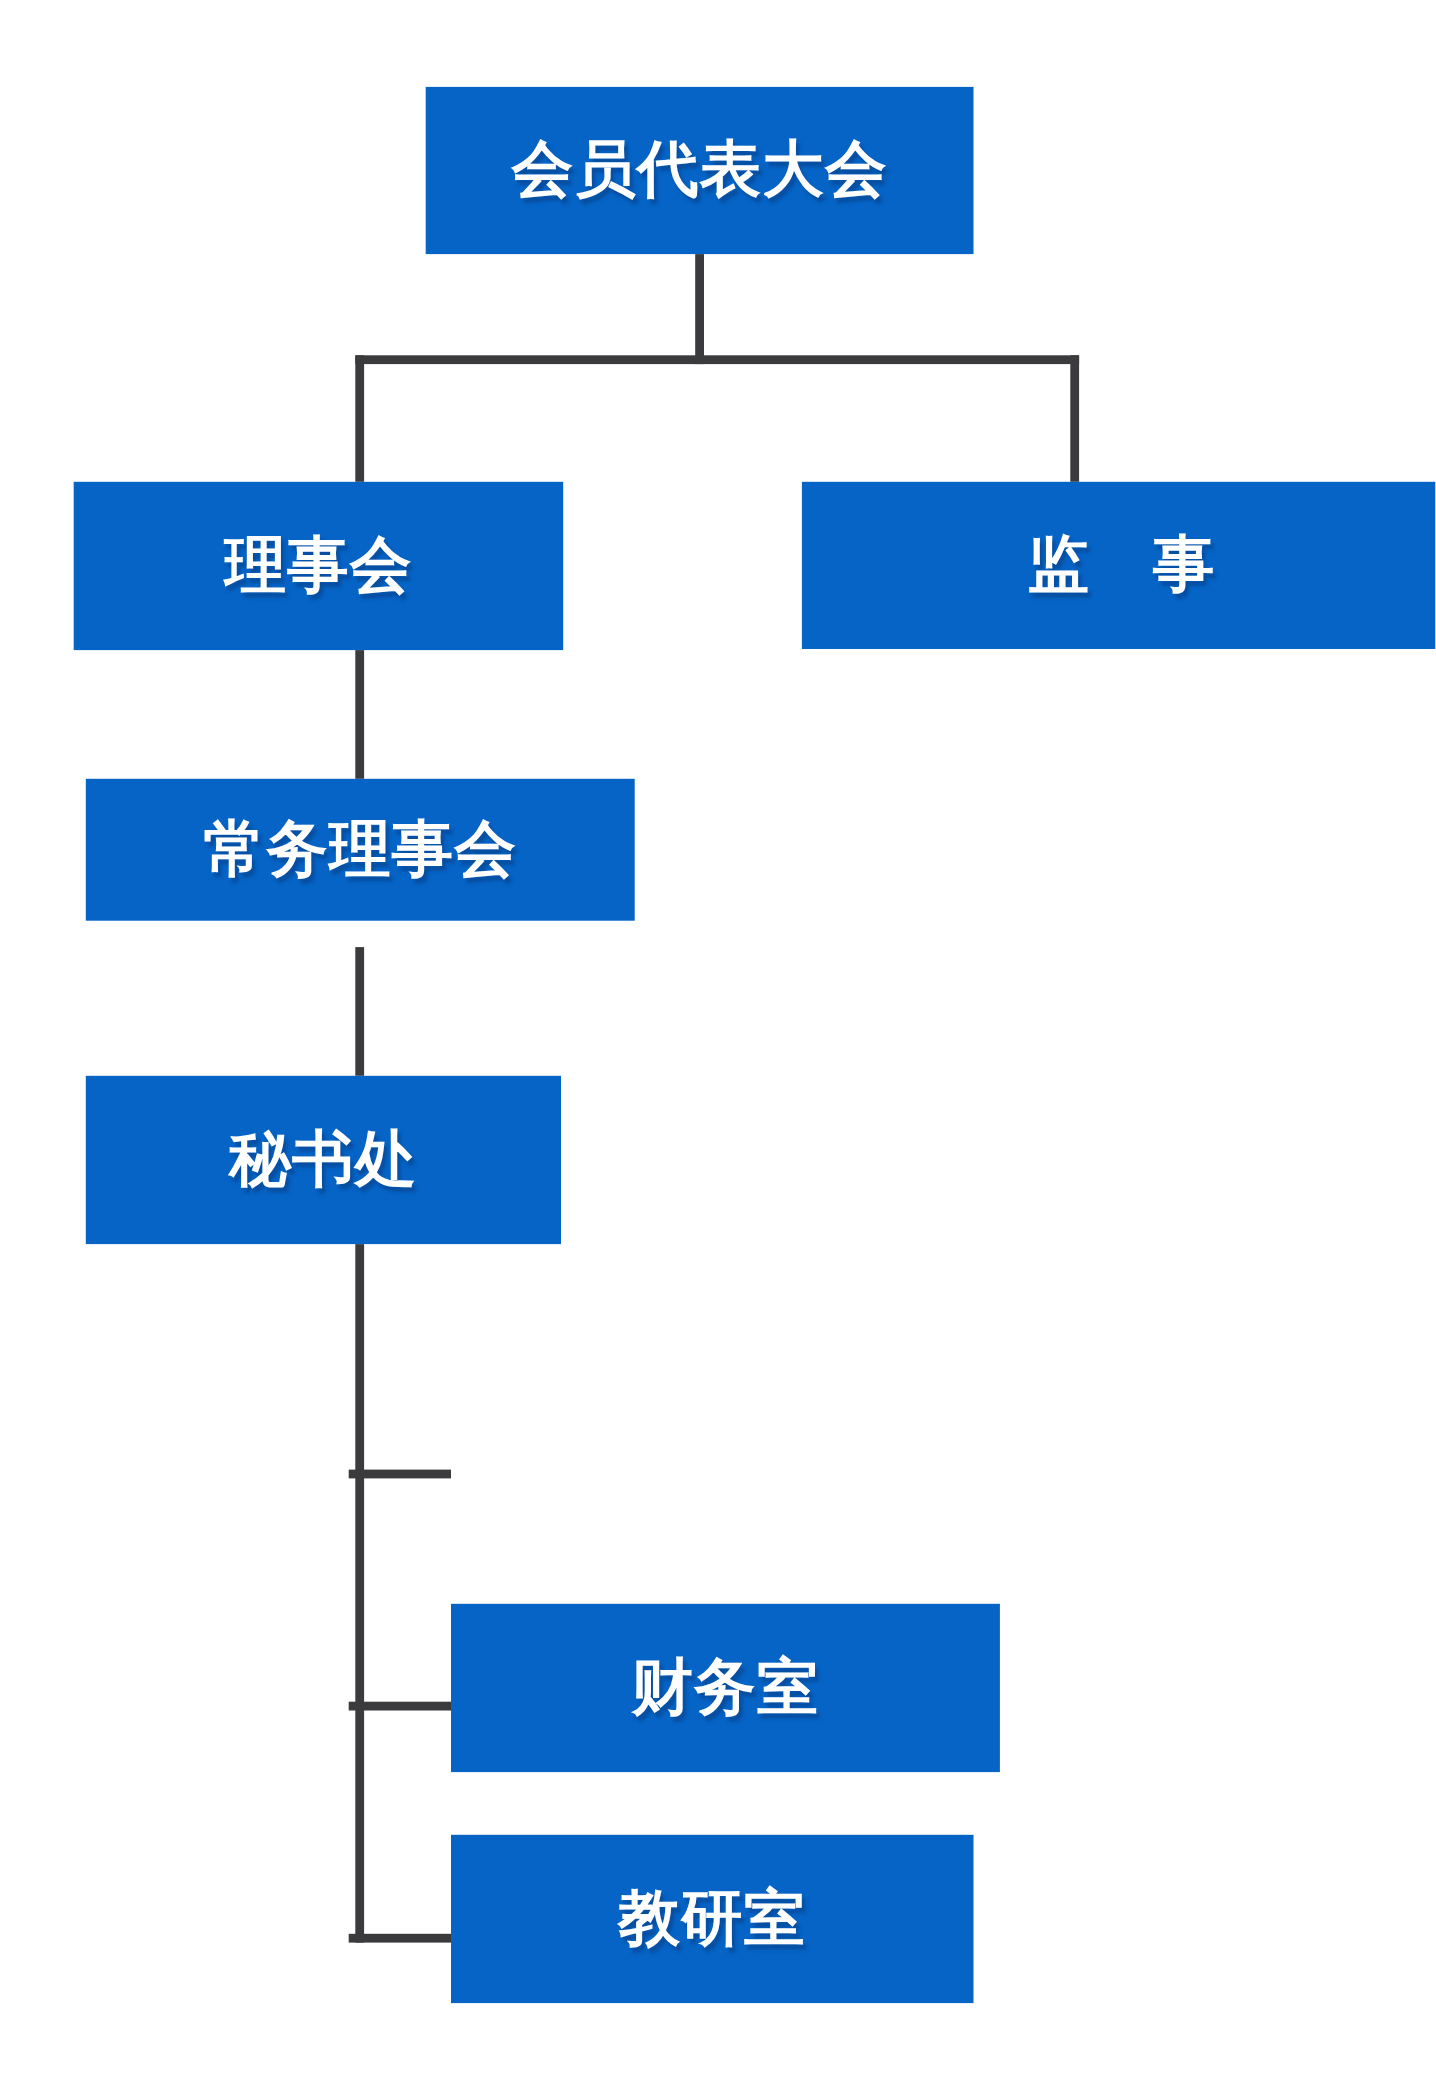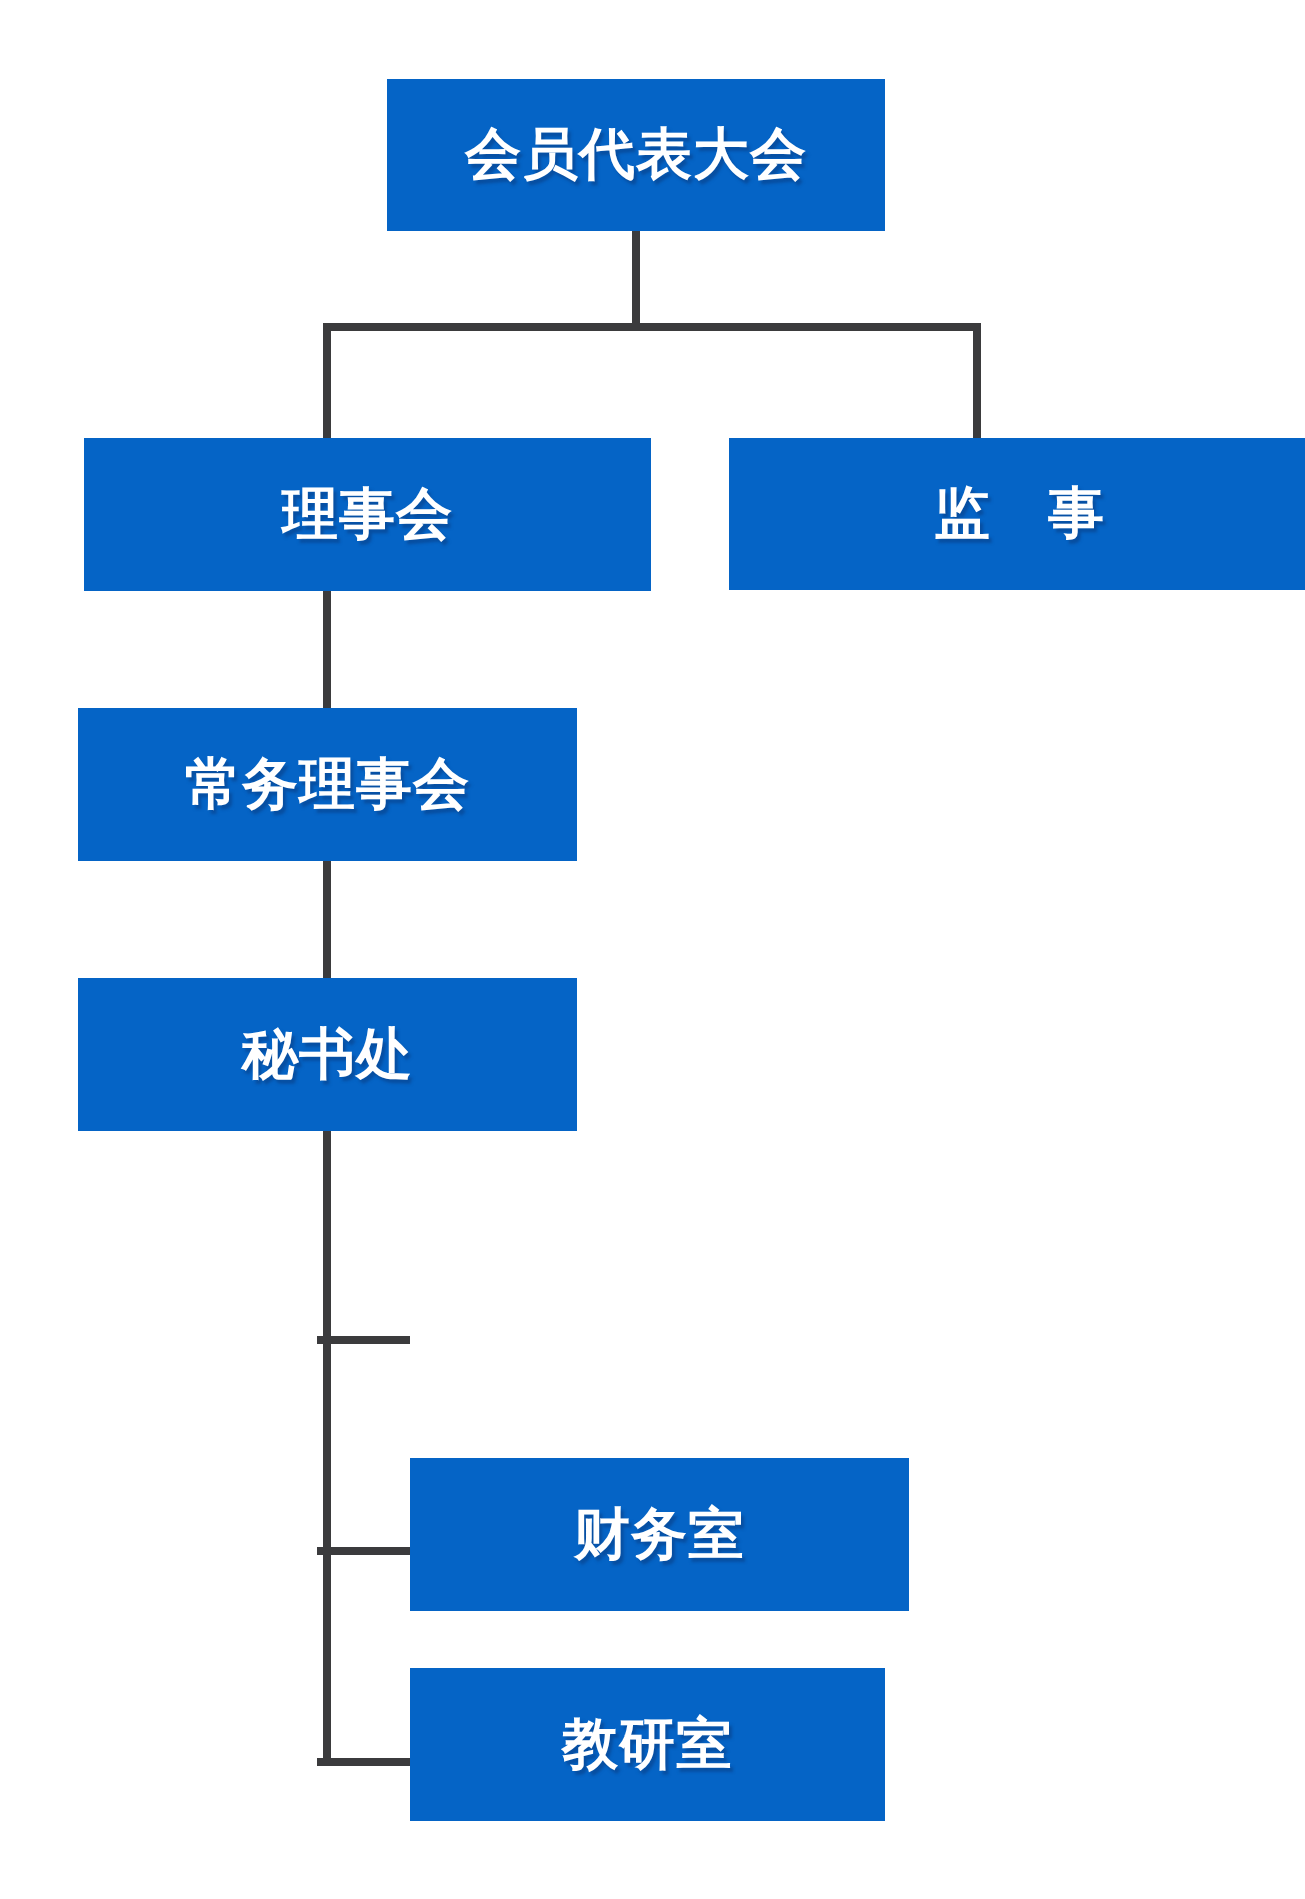--- a/index.html
+++ b/index.html
@@ -28,24 +28,24 @@
     font-size: 56px;
     font-weight: bold;
     letter-spacing: 1px;
     white-space: pre;
     text-shadow: 3px 4px 3px rgba(10, 60, 130, 0.55);
   }
   .line { position: absolute; background: var(--connector); }
 
   
   .n-congress    { left: 387px; top:   79px; width: 498px; height: 152px; }
-  .n-council     { left:  84px; top:  438px; width: 567px; height: 153px; }
+  .n-council     { left:  67px; top:  438px; width: 445px; height: 153px; }
   .n-supervisor  { left: 729px; top:  438px; width: 581px; height: 152px; }
-  .n-standing    { left:  78px; top:  708px; width: 499px; height: 153px; }
-  .n-secretariat { left:  78px; top:  978px; width: 499px; height: 153px; }
+  .n-standing    { left:  78px; top:  708px; width: 499px; height: 129px; }
+  .n-secretariat { left:  78px; top:  978px; width: 432px; height: 153px; }
   .n-general     { left: 410px; top: 1248px; width: 499px; height: 153px; }
   .n-finance     { left: 410px; top: 1458px; width: 499px; height: 153px; text-align: center; }
   .n-teaching    { left: 410px; top: 1668px; width: 475px; height: 153px; }
 
   
   .c-v-congress      { left: 632px; top:  231px; width:   8px; height: 100px; }
   .c-h-branch        { left: 323px; top:  323px; width: 658px; height:   8px; }
   .c-v-to-council    { left: 323px; top:  323px; width:   8px; height: 115px; }
   .c-v-to-supervisor { left: 973px; top:  323px; width:   8px; height: 115px; }
   .c-v-to-standing   { left: 323px; top:  591px; width:   8px; height: 117px; }

